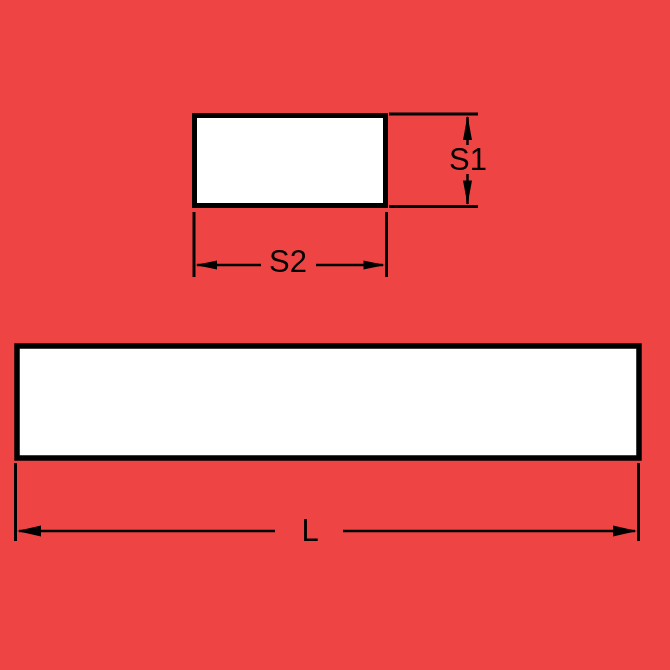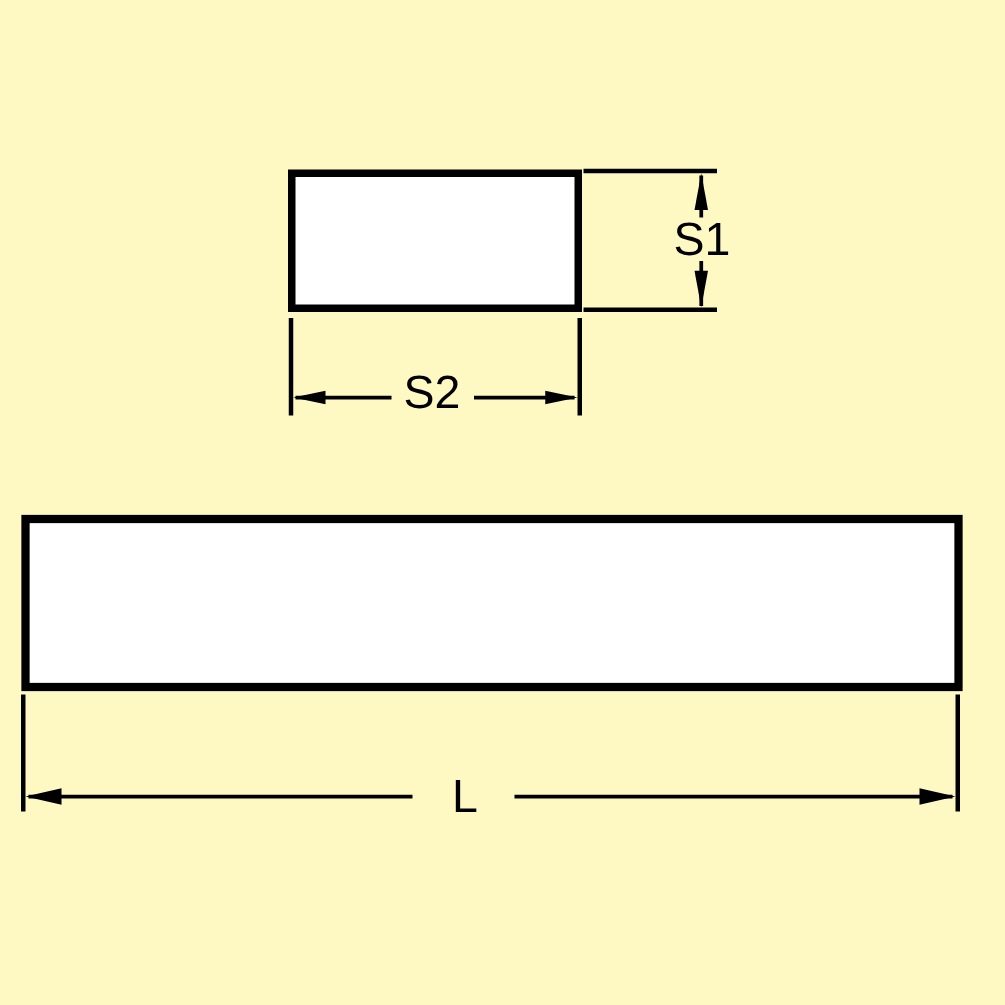--- a/index.html
+++ b/index.html
@@ -4,21 +4,21 @@
 <style>
   html, body {
     margin: 0;
     padding: 0;
     background: #ffffff;
   }
   .canvas {
     position: relative;
     width: 670px;
     height: 670px;
-    background: #fef9c3;
+    background: #ef4444;
     overflow: hidden;
   }
   svg {
     display: block;
   }
   .outline {
     fill: #ffffff;
     stroke: #000000;
   }
   .ext-line, .dim-line {

